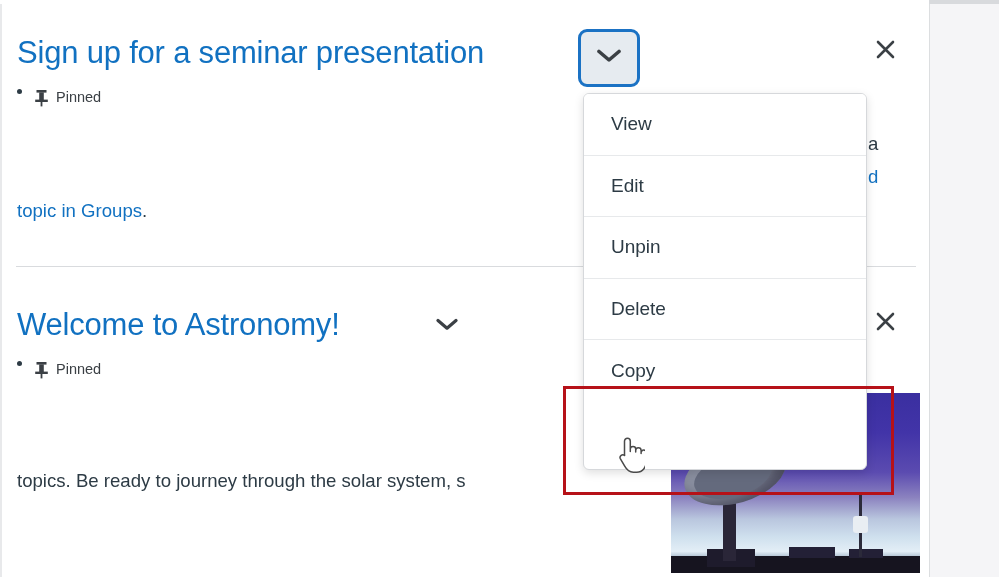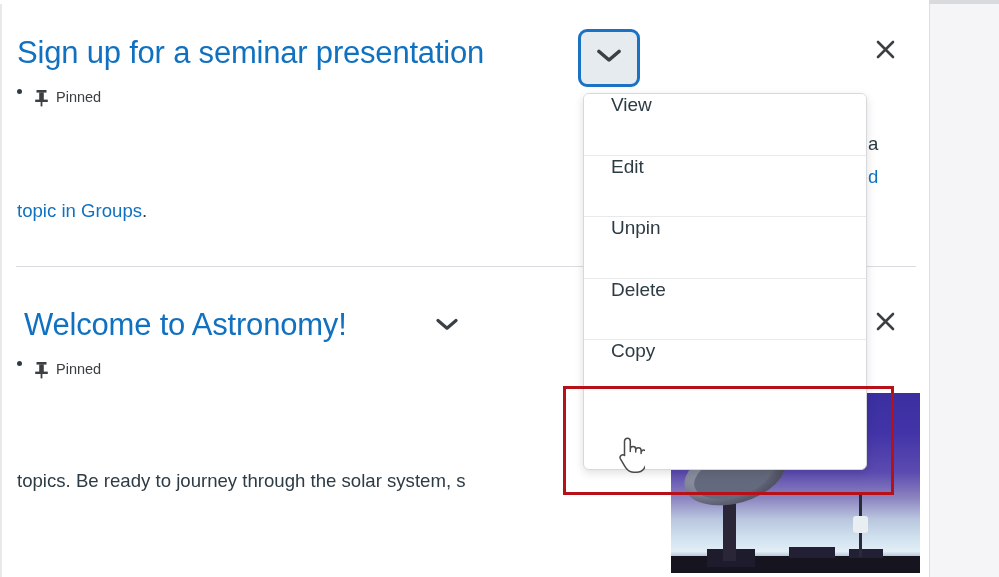--- a/index.html
+++ b/index.html
@@ -222,20 +222,21 @@
     border: 1px solid #d6d8db;
     border-radius: 6px;
     box-shadow: 0 3px 10px rgba(0,0,0,.13);
     overflow: hidden;
     z-index: 40;
   }
   .menu-item {
     position: relative;
     height: 61.5px;
     display: flex;
+    align-items: center;
     padding-left: 27px;
     font-size: 19px;
     color: #2d3b45;
     cursor: pointer;
     background: #ffffff;
     border-bottom: 1px solid #e7e9eb;
   }
   .menu-item:last-child { border-bottom: none; }
   .menu-item.highlighted {
     background: #e5f4fb;
@@ -310,21 +311,21 @@
             <path d="M3 3 L18 18 M18 3 L3 18" stroke="#3b4045" stroke-width="2.6" stroke-linecap="round"></path>
           </svg>
         </span>
       </button>
     </div>
 
     <div id="post-divider"></div>
 
     <div class="post">
 
-      <div class="post-title" style="left:17px; top:305px;margin-left:7px;">Welcome to Astronomy!</div>
+      <div class="post-title" style="left:17px; top:305px;">Welcome to Astronomy!</div>
 
       <div class="meta-row" style="left:17px; top:357px;">
         <span class="meta-bullet"></span>
         <span class="pin-icon">
           <svg width="15" height="18" viewBox="0 0 15 18">
             <rect x="2.5" y="1" width="10" height="2.6" fill="#3b4045"></rect>
             <rect x="5.2" y="3.4" width="4.6" height="7.6" fill="#3b4045"></rect>
             <rect x="1.2" y="10.6" width="12.6" height="2.4" fill="#3b4045"></rect>
             <rect x="6.6" y="12.8" width="1.8" height="4.6" fill="#3b4045"></rect>
           </svg>

